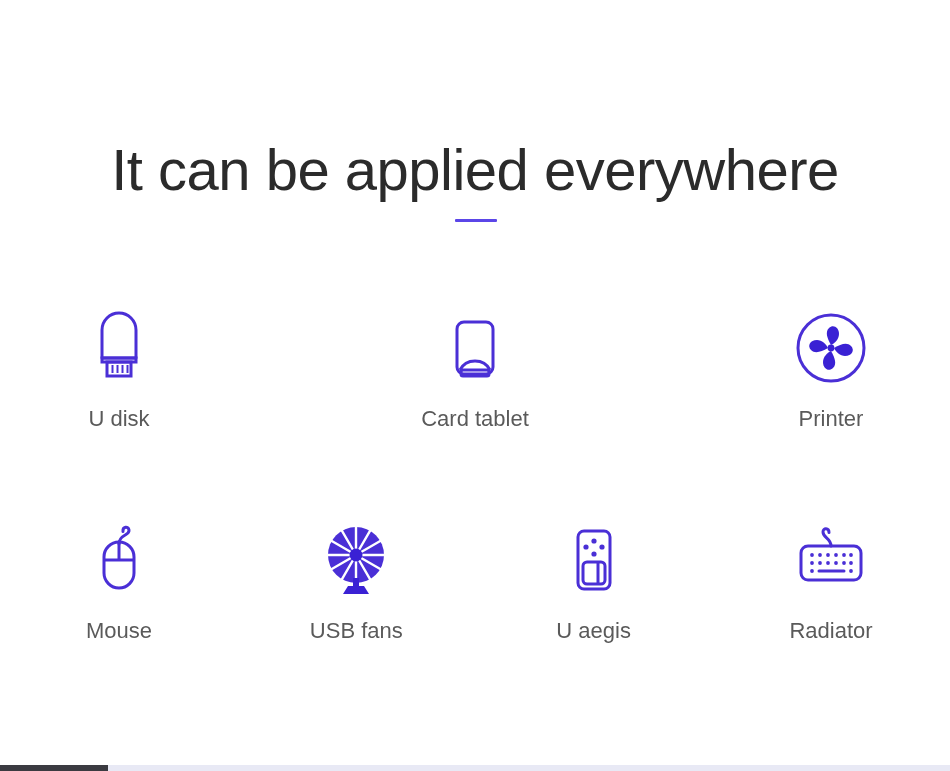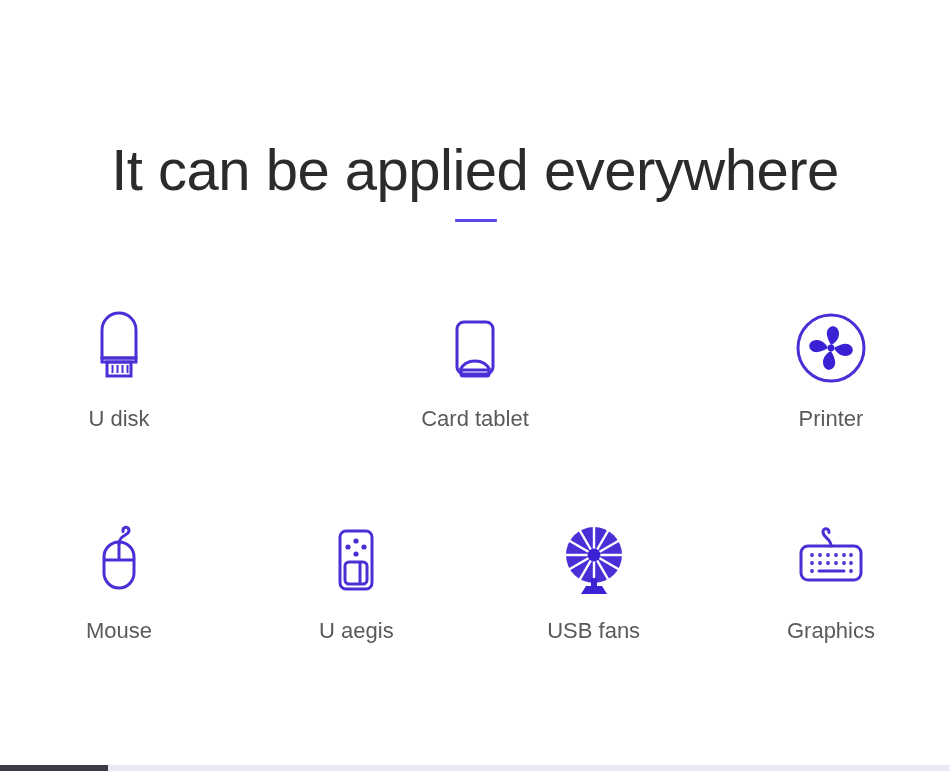--- a/index.html
+++ b/index.html
@@ -155,35 +155,20 @@
         <div class="icon-box">
           <svg width="70" height="80" viewBox="0 0 70 80" fill="none">
             <path d="M24 20 C24 32 46 32 46 20" stroke="#4a2fd6" stroke-width="0" fill="none"></path>
             <path d="M35 24 C35 14 46 16 45 10 C44.3 5.8 38.5 6.5 39 11.5" stroke="#4a2fd6" stroke-width="3" fill="none" stroke-linecap="round"></path>
             <rect x="20" y="22" width="30" height="46" rx="15" stroke="#4a2fd6" stroke-width="3" fill="none"></rect>
             <line x1="20" y1="40" x2="50" y2="40" stroke="#4a2fd6" stroke-width="3"></line>
             <line x1="35" y1="22" x2="35" y2="40" stroke="#4a2fd6" stroke-width="3"></line>
           </svg>
         </div>
         <div class="label">Mouse</div>
-      </div>
-
-      <div class="cell">
-        <div class="icon-box">
-          <svg width="70" height="80" viewBox="0 0 70 80" fill="none">
-            <rect x="19" y="11" width="32" height="58" rx="6" stroke="#4a2fd6" stroke-width="3" fill="none"></rect>
-            <circle cx="35" cy="21" r="2.6" fill="#4a2fd6"></circle>
-            <circle cx="27" cy="27" r="2.6" fill="#4a2fd6"></circle>
-            <circle cx="43" cy="27" r="2.6" fill="#4a2fd6"></circle>
-            <circle cx="35" cy="34" r="2.6" fill="#4a2fd6"></circle>
-            <rect x="24" y="42" width="22" height="22" rx="4" stroke="#4a2fd6" stroke-width="3" fill="none"></rect>
-            <line x1="39" y1="42" x2="39" y2="64" stroke="#4a2fd6" stroke-width="3"></line>
-          </svg>
-        </div>
-        <div class="label">U aegis</div>
       </div>
 
       <div class="cell">
         <div class="icon-box">
           <svg width="82" height="80" viewBox="0 0 82 80" fill="none">
             <circle cx="41" cy="35" r="28" fill="#4a2fd6"></circle>
             <g stroke="#ffffff" stroke-width="2.4" stroke-linecap="round">
               <line x1="41" y1="35" x2="41" y2="7"></line>
               <line x1="41" y1="35" x2="55" y2="10.8"></line>
               <line x1="41" y1="35" x2="65.2" y2="21"></line>
@@ -196,20 +181,35 @@
               <line x1="41" y1="35" x2="13" y2="35"></line>
               <line x1="41" y1="35" x2="16.8" y2="21"></line>
               <line x1="41" y1="35" x2="27" y2="10.8"></line>
             </g>
             <circle cx="41" cy="35" r="6.5" fill="#3a21d4"></circle>
             <rect x="38" y="58" width="6" height="11" fill="#3a21d4"></rect>
             <path d="M28 74 L33 66 L49 66 L54 74 Z" fill="#3a21d4"></path>
           </svg>
         </div>
         <div class="label">USB fans</div>
+      </div>
+
+      <div class="cell">
+        <div class="icon-box">
+          <svg width="70" height="80" viewBox="0 0 70 80" fill="none">
+            <rect x="19" y="11" width="32" height="58" rx="6" stroke="#4a2fd6" stroke-width="3" fill="none"></rect>
+            <circle cx="35" cy="21" r="2.6" fill="#4a2fd6"></circle>
+            <circle cx="27" cy="27" r="2.6" fill="#4a2fd6"></circle>
+            <circle cx="43" cy="27" r="2.6" fill="#4a2fd6"></circle>
+            <circle cx="35" cy="34" r="2.6" fill="#4a2fd6"></circle>
+            <rect x="24" y="42" width="22" height="22" rx="4" stroke="#4a2fd6" stroke-width="3" fill="none"></rect>
+            <line x1="39" y1="42" x2="39" y2="64" stroke="#4a2fd6" stroke-width="3"></line>
+          </svg>
+        </div>
+        <div class="label">U aegis</div>
       </div>
 
 
       <div class="cell">
         <div class="icon-box">
           <svg width="86" height="80" viewBox="0 0 86 80" fill="none">
             <path d="M43 26 C43 18 35 18 35 12 C35 7.5 41 7.5 41 12.5" stroke="#4a2fd6" stroke-width="3" fill="none" stroke-linecap="round"></path>
             <rect x="13" y="26" width="60" height="34" rx="7" stroke="#4a2fd6" stroke-width="3" fill="none"></rect>
             <g fill="#4a2fd6">
               <circle cx="24" cy="35" r="1.9"></circle>
@@ -223,21 +223,21 @@
                 <circle cx="40" cy="43" r="1.9"></circle>
               <circle cx="48" cy="43" r="1.9"></circle>
                 <circle cx="56" cy="43" r="1.9"></circle>
                 <circle cx="63" cy="43" r="1.9"></circle>
               <circle cx="24" cy="51" r="1.9"></circle>
                 <circle cx="63" cy="51" r="1.9"></circle>
             </g>
             <line x1="31" y1="51" x2="56" y2="51" stroke="#4a2fd6" stroke-width="3" stroke-linecap="round"></line>
           </svg>
         </div>
-        <div class="label">Graphics</div>
+        <div class="label">Radiator</div>
       </div>
 
     </div>
 
   </div>
 
   <div class="scrollbar-track">
     <div class="scrollbar-thumb"></div>
   </div>
 

